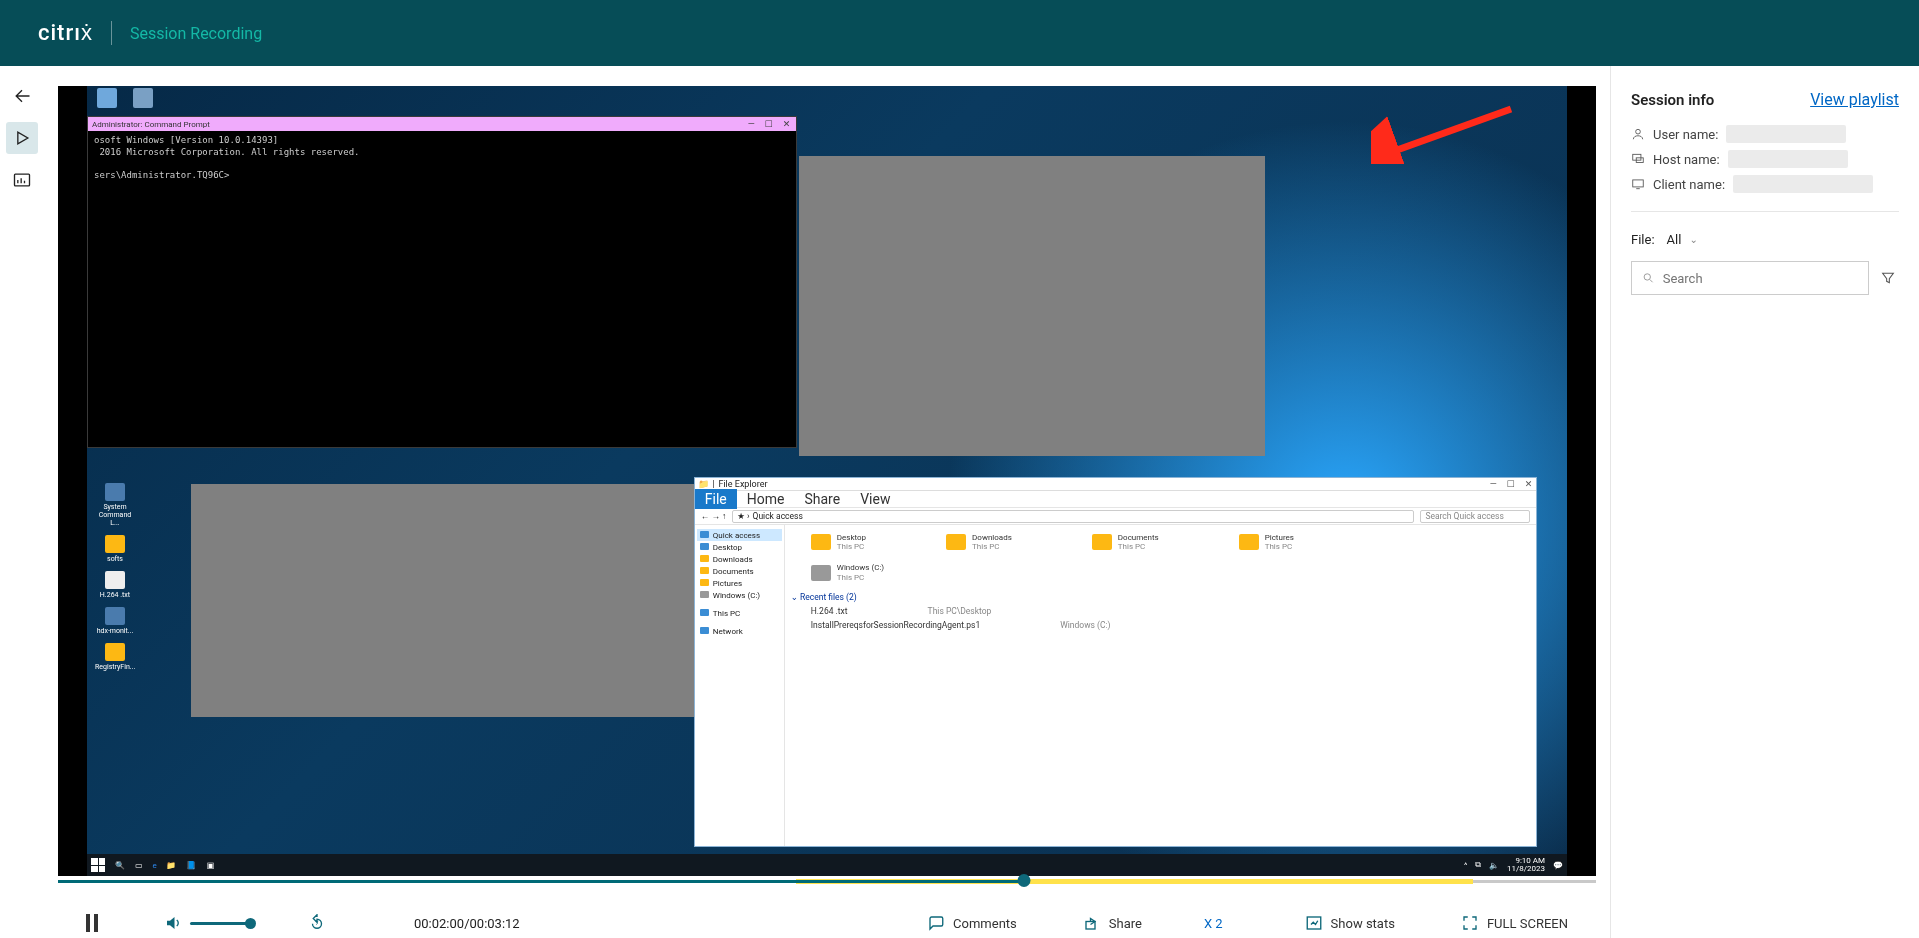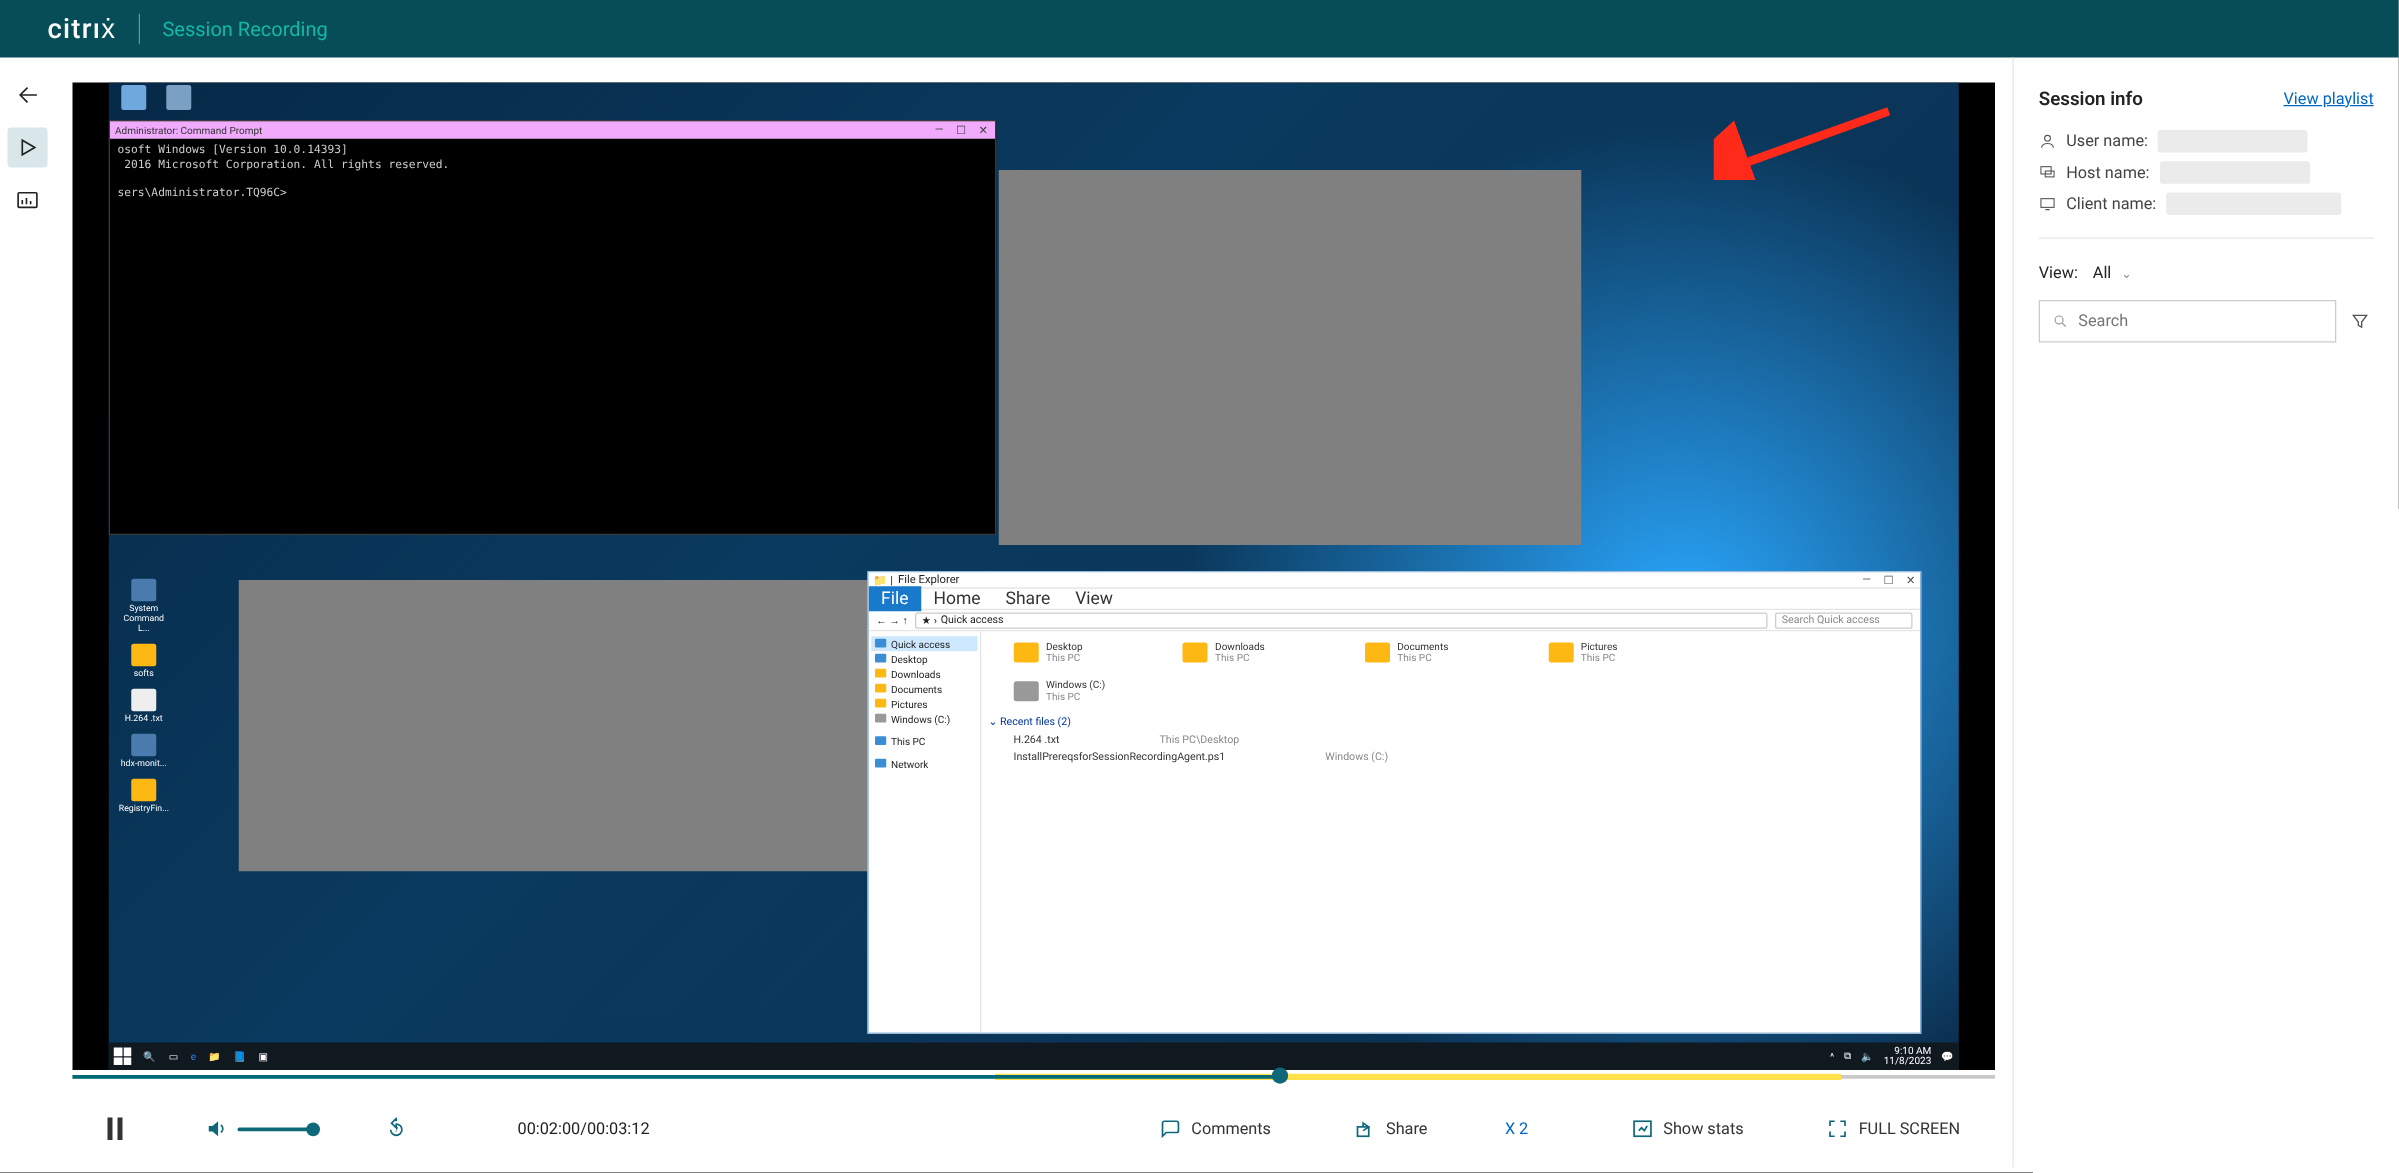--- a/index.html
+++ b/index.html
@@ -1,19 +1,19 @@
 <!DOCTYPE html>
 <html><head>
 <meta charset="utf-8">
 <style>
 * { margin:0; padding:0; box-sizing:border-box; font-family:-apple-system,BlinkMacSystemFont,"Segoe UI",Roboto,sans-serif; }
 body { background:#fff; overflow:hidden; }
 
 
-.header { height:46px; background:#064d57; color:#fff; display:flex; align-items:center; padding:0 20px 0 38px; }
+.header { height:66px; background:#064d57; color:#fff; display:flex; align-items:center; padding:0 20px 0 38px; }
 .logo { font-size:22px; font-weight:500; letter-spacing:1px; }
 .divider { width:1px; height:24px; background:rgba(255,255,255,0.4); margin:0 18px; }
 .app-title { font-size:16px; color:#14b8a6; }
 
 
 .main-area { display:flex; height:calc(100vh - 50px); }
 .left-rail { width:44px; display:flex; flex-direction:column; align-items:center; padding-top:14px; gap:10px; }
 .rail-btn { width:32px; height:32px; display:flex; align-items:center; justify-content:center; cursor:pointer; border-radius:3px; }
 .rail-btn.active { background:#d9e7ea; }
 .rail-btn svg{ width:20px; height:20px; stroke:#222; fill:none; stroke-width:1.6; }
@@ -97,21 +97,21 @@
 .pause-icon{ display:flex; gap:4px;}
 .pause-icon span{ width:4px; height:18px; background:#333;}
 .spacer{ flex:1; }
 .time-display{ color:#222; font-size:13px; }
 .speed-pill{ color:#0067c5; font-size:13px; cursor:pointer; padding:6px 14px;}
 
 
 .right-panel{ width:308px; padding:24px 20px 20px 20px; font-size:13px; color:#222; overflow-y:auto; }
 .rp-head{ display:flex; align-items:center; justify-content:space-between; margin-bottom:16px;}
 .rp-head h3{ font-size:15px; font-weight:600;}
-.rp-head a{ color:#0067c5; text-decoration:underline; font-size:13px; cursor:pointer;}
+.rp-head a{ color:#0067c5; text-decoration:underline; font-size:16px; cursor:pointer;}
 .rp-field{ display:flex; align-items:center; gap:8px; margin-bottom:7px; font-size:13px; color:#444;}
 .rp-field svg{ width:14px; height:14px; stroke:#555; fill:none; stroke-width:1.5;}
 .rp-field .redact{ background:#ebebeb; height:18px; flex:1; max-width:120px; border-radius:2px;}
 .rp-hr{ height:1px; background:#e6e6e6; margin:18px 0;}
 .rp-rec-title{ font-weight:600; margin-bottom:10px;}
 .rp-sub{ color:#444; margin-bottom:6px; font-size:13px;}
 .rp-view{ display:flex; align-items:center; gap:8px; margin-top:20px; margin-bottom:14px;}
 .rp-chev{ color:#888; font-size:10px;}
 .rp-search-row{ display:flex; gap:8px; align-items:center;}
 .rp-search{ flex:1; height:34px; border:1px solid #ccc; display:flex; align-items:center; padding:0 10px; gap:8px; color:#999;}
@@ -407,21 +407,21 @@
       <div class="rp-field">
         <svg viewBox="0 0 24 24">
             <rect x="3" y="5" width="18" height="12"></rect>
             <path d="M9 20h6"></path>
           </svg>
         <span>Client name:</span>
           <span class="redact" style="max-width:140px;"></span>
       </div>
       <div class="rp-hr"></div>
       <div class="rp-view">
-        <span>View:</span>
+        <span>File:</span>
         <span style="margin-left:4px; cursor:pointer;">All</span>
         <span class="rp-chev">⌄</span>
       </div>
       <div class="rp-search-row">
         <div class="rp-search">
           <svg viewBox="0 0 24 24">
               <circle cx="10" cy="10" r="6"></circle>
               <path d="M20 20l-5-5"></path>
             </svg>
           <input placeholder="Search" style="">

